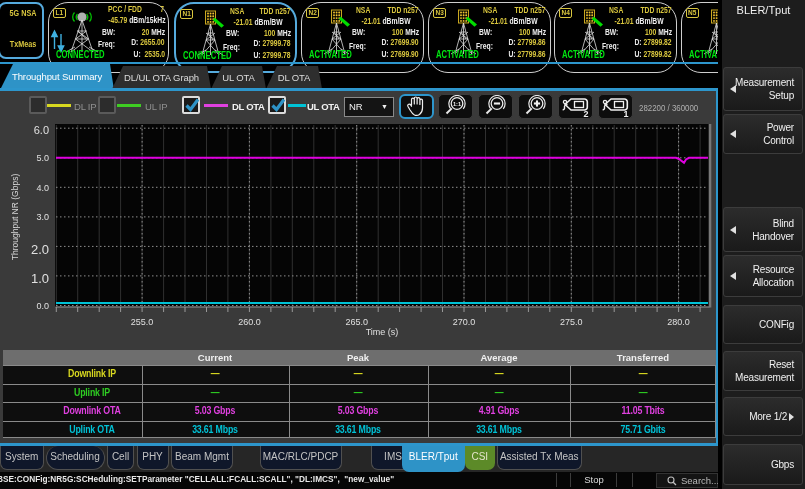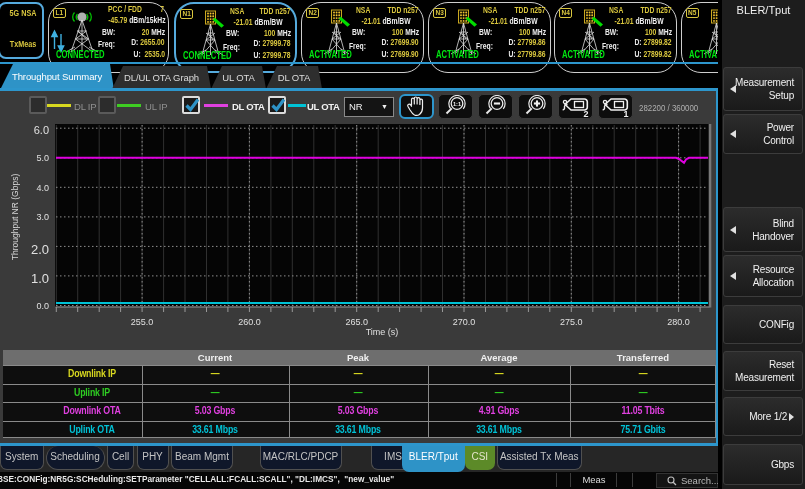--- a/index.html
+++ b/index.html
@@ -490,21 +490,21 @@
   <div class="btab" style="left:371px; width:44px;">IMS</div>
   <div class="btab" style="left:402px; width:62.5px; height:26px; background:#2e93c7; color:#fff; border:none;">BLER/Tput</div>
   <div class="btab" style="left:465px; width:29.5px; background:#5c8a28; color:#e4e4cc; border:none;">CSI</div>
   <div class="btab" style="left:497px; width:84.5px;">Assisted Tx Meas</div>
 
   <div class="abs" style="left:0; top:472px; width:722px; height:17px; background:#060606;"></div>
   <div class="abs" style="left:-3px; top:474px; color:#e8e8e8; font-size:9px; font-weight:bold; transform:scaleX(0.92); transform-origin:left center; white-space:nowrap;">BSE:CONFig:NR5G:SCHeduling:SETParameter "CELLALL:FCALL:SCALL", "DL:IMCS",&nbsp; "new_value"</div>
 
   <div class="vsep" style="left:556px;"></div>
   <div class="vsep" style="left:570px;"></div>
-  <div class="abs" style="left:572px; top:474px; width:44px; text-align:center; color:#dcdcdc; font-size:9.5px;">Meas</div>
+  <div class="abs" style="left:572px; top:474px; width:44px; text-align:center; color:#dcdcdc; font-size:9.5px;">Stop</div>
   <div class="vsep" style="left:616px;"></div>
   <div class="vsep" style="left:632px;"></div>
   <div class="abs" style="left:656px; top:473px; width:62px; height:15px; background:#141414; border:1px solid #333;"></div>
   <svg class="abs" style="left:666px; top:475px;" width="12" height="12" viewBox="0 0 12 12">
       <circle cx="5" cy="5" r="3" stroke="#c0c0c0" stroke-width="1.1" fill="none"></circle>
       <line x1="7.2" y1="7.2" x2="10" y2="10" stroke="#c0c0c0" stroke-width="1.3"></line>
     </svg>
   <div class="abs" style="left:681px; top:475px; color:#b8b8b8; font-size:9.5px;">Search...</div>
 </div>
 

